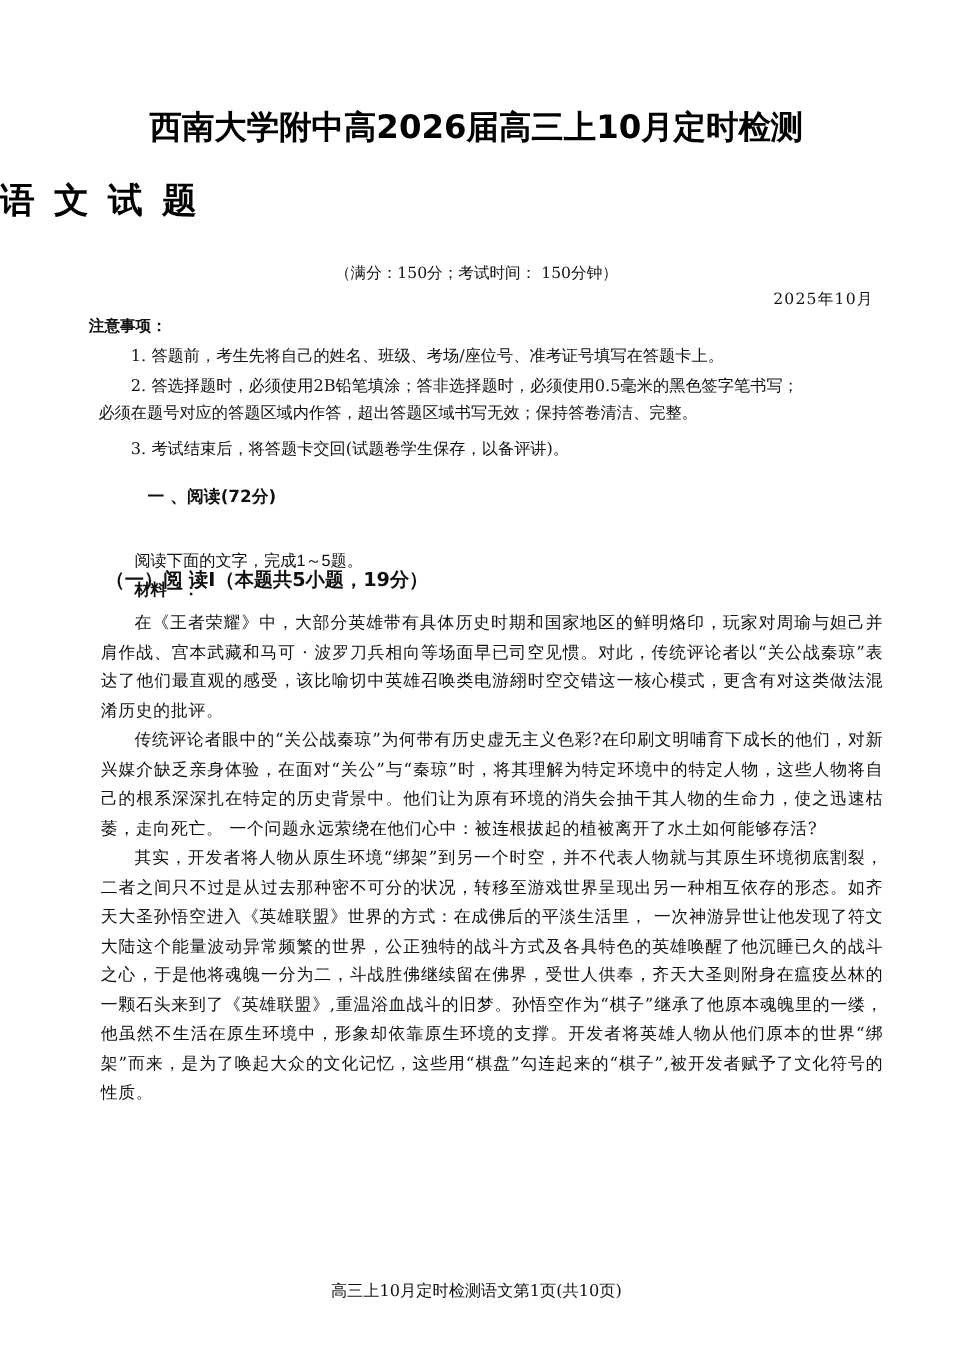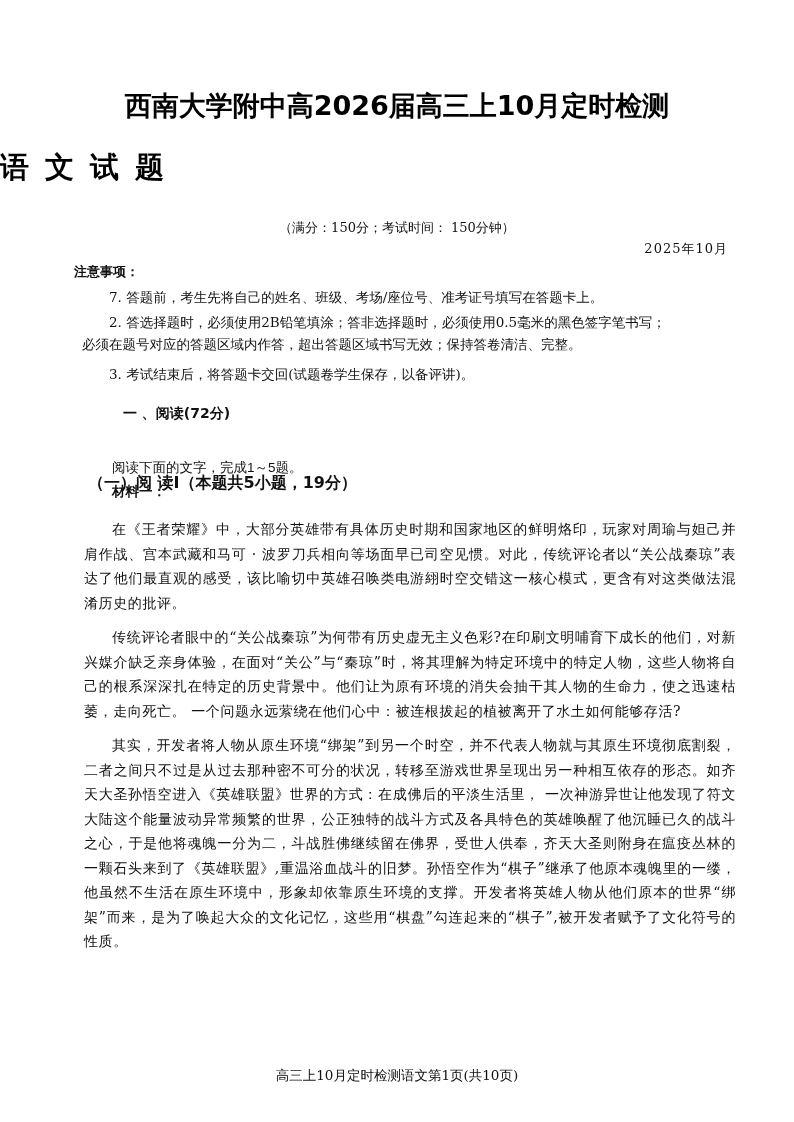--- a/index.html
+++ b/index.html
@@ -47,39 +47,39 @@
   }
   .mat {
     position: absolute; left: 112px; top: 483px;
     font-family: "DejaVu Sans", "Liberation Sans", sans-serif; font-weight: bold; font-size: 13.5px;
   }
   .body {
     position: absolute; left: 84px; top: 507px; width: 652px;
     font-family: "DejaVu Serif", "Liberation Serif", serif; font-size: 14px;
     line-height: 24.5px; text-align: justify; letter-spacing: 0.6px;
   }
-  .body p { margin: 10px 0 0 0; text-indent: 2em; }
+  .body p { margin: 0 0 0 0; text-indent: 2em; }
   .u { text-decoration: underline; text-underline-offset: 3px; }
   .footer {
     position: absolute; left: 0; width: 794px; top: 1067px; text-align: center;
     font-family: "DejaVu Serif", "Liberation Serif", serif; font-size: 13.5px;
   }
 </style>
 </head>
 <body>
 
 <div class="page">
   <div class="title">西南大学附中高2026届高三上10月定时检测</div>
   <div class="subject">语文试题</div>
   <div class="meta">（满分：150分；考试时间： 150分钟）</div>
   <div class="date">2025年10月</div>
 
   <div class="notice-title">注意事项：</div>
   <div class="notice" style="top:286px;">
-    <p>7. 答题前，考生先将自己的姓名、班级、考场/座位号、准考证号填写在答题卡上。</p>
+    <p>1. 答题前，考生先将自己的姓名、班级、考场/座位号、准考证号填写在答题卡上。</p>
     <p style="margin-top:3px;">2. 答选择题时，必须使用2B铅笔填涂；答非选择题时，必须使用0.5毫米的黑色签字笔书写；</p>
     <p class="cont">必须在题号对应的答题区域内作答，超出答题区域书写无效；保持答卷清洁、完整。</p>
     <p style="margin-top:8px;">3. 考试结束后，将答题卡交回(试题卷学生保存，以备评讲)。</p>
   </div>
 
   <div class="sec-head">一 、阅读(72分)</div>
   <div class="sub-head">（一）阅 读I（本题共5小题，19分）</div>
   <div class="instr">阅读下面的文字，完成1～5题。</div>
   <div class="mat">材料一：</div>
 

